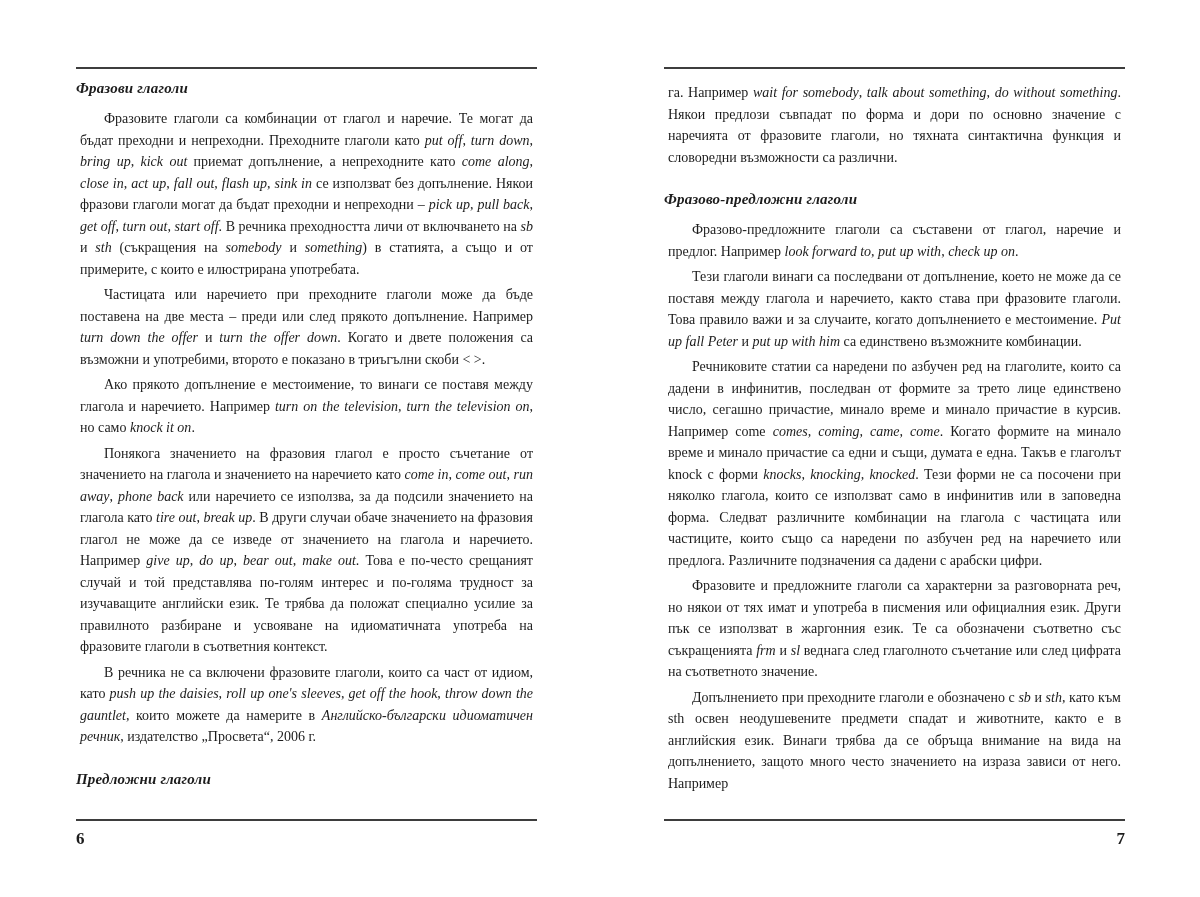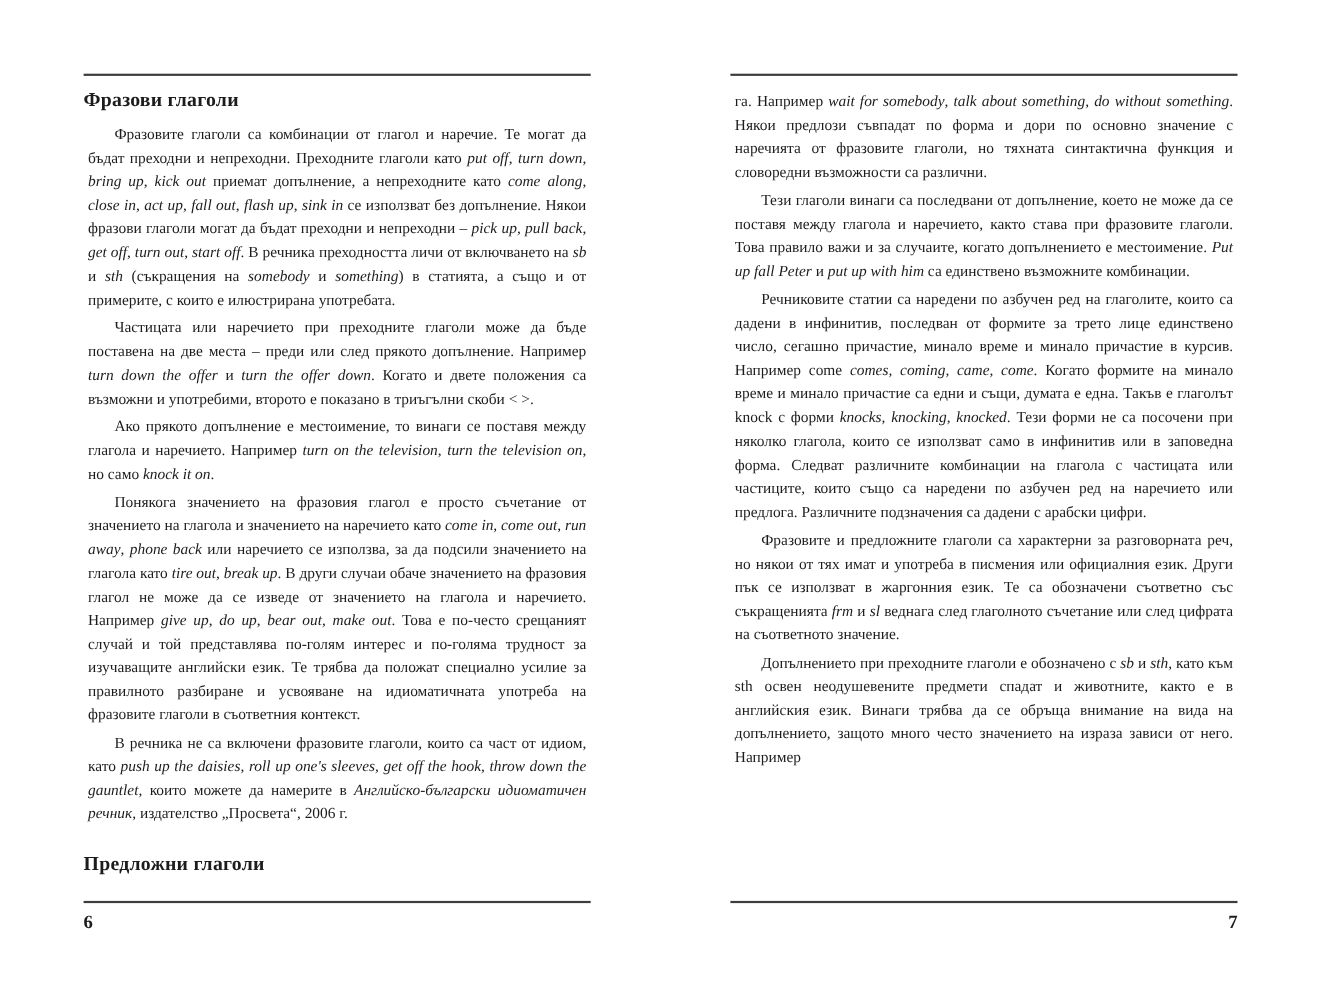--- a/index.html
+++ b/index.html
@@ -25,24 +25,25 @@
     border-top: 2px solid #3d3d3d;
     height: 0;
   }
   .top-rule    { top: 67px; }
   .bottom-rule { top: 819px; }
   .content {
     position: absolute;
     top: 78px; left: 0; right: 0;
   }
   .content h2 {
-    font-size: 18px;
+    font-size: 15px;
     font-weight: bold;
     margin: 23px 0 11px 0;
     letter-spacing: 0.2px;
+    font-style: italic;
   }
   .content h2:first-child { margin-top: 2px; }
   .content p {
     margin: 4px;
     font-size: 14px;
     line-height: 21.5px;
     text-align: justify;
     text-indent: 24px;
   }
   .content p.noindent { text-indent: 0; }
@@ -74,20 +75,22 @@
         <h2>Предложни глаголи</h2>
       </div>
     <div class="rule bottom-rule"></div>
     <div class="page-number pn-left">6</div>
   </div>
 
   <div class="page page-right">
     <div class="rule top-rule"></div>
     <div class="content">
         <p class="noindent"><span>га. Например </span><span class="it">wait for somebody</span><span>, </span><span class="it">talk about something</span><span>, </span><span class="it">do without something</span><span>. Някои предлози съвпадат по форма и дори по основно значение с наречията от фразовите глаголи, но тяхната синтактична функция и словоредни възможности са различни.</span></p>
+        <h2>Фразово-предложни глаголи</h2>
+        <p><span>Фразово-предложните глаголи са съставени от глагол, наречие и предлог. Например </span><span class="it">look forward to</span><span>, </span><span class="it">put up with</span><span>, </span><span class="it">check up on</span><span>.</span></p>
         <p><span>Тези глаголи винаги са последвани от допълнение, което не може да се поставя между глагола и наречието, както става при фразовите глаголи. Това правило важи и за случаите, когато допълнението е местоимение. </span><span class="it">Put up fall Peter</span><span> и </span><span class="it">put up with him</span><span> са единствено възможните комбинации.</span></p>
         <p><span>Речниковите статии са наредени по азбучен ред на глаголите, които са дадени в инфинитив, последван от формите за трето лице единствено число, сегашно причастие, минало време и минало причастие в курсив. Например </span><span class="bd">come</span><span> </span><span class="it">comes, coming, came, come</span><span>. Когато формите на минало време и минало причастие са едни и същи, думата е една. Такъв е глаголът </span><span class="bd">knock</span><span> с форми </span><span class="it">knocks, knocking, knocked</span><span>. Тези форми не са посочени при няколко глагола, които се използват само в инфинитив или в заповедна форма. Следват различните комбинации на глагола с частицата или частиците, които също са наредени по азбучен ред на наречието или предлога. Различните подзначения са дадени с арабски цифри.</span></p>
         <p><span>Фразовите и предложните глаголи са характерни за разговорната реч, но някои от тях имат и употреба в писмения или официалния език. Други пък се използват в жаргонния език. Те са обозначени съответно със съкращенията </span><span class="it">frm</span><span> и </span><span class="it">sl</span><span> веднага след глаголното съчетание или след цифрата на съответното значение.</span></p>
         <p><span>Допълнението при преходните глаголи е обозначено с </span><span class="it">sb</span><span> и </span><span class="it">sth</span><span>, като към sth освен неодушевените предмети спадат и животните, както е в английския език. Винаги трябва да се обръща внимание на вида на допълнението, защото много често значението на израза зависи от него. Например </span></p>
       </div>
     <div class="rule bottom-rule"></div>
     <div class="page-number pn-right">7</div>
   </div>
 
 </div>

